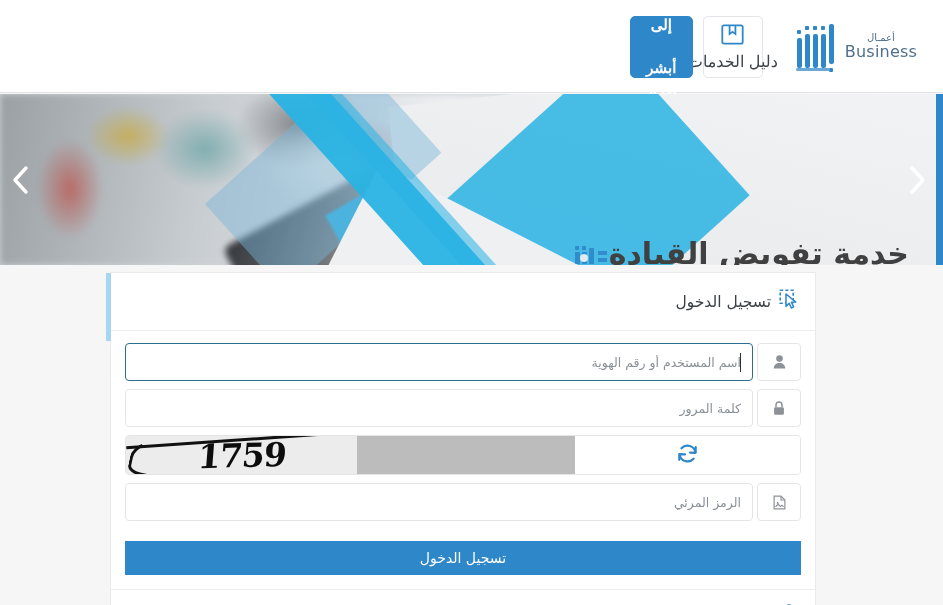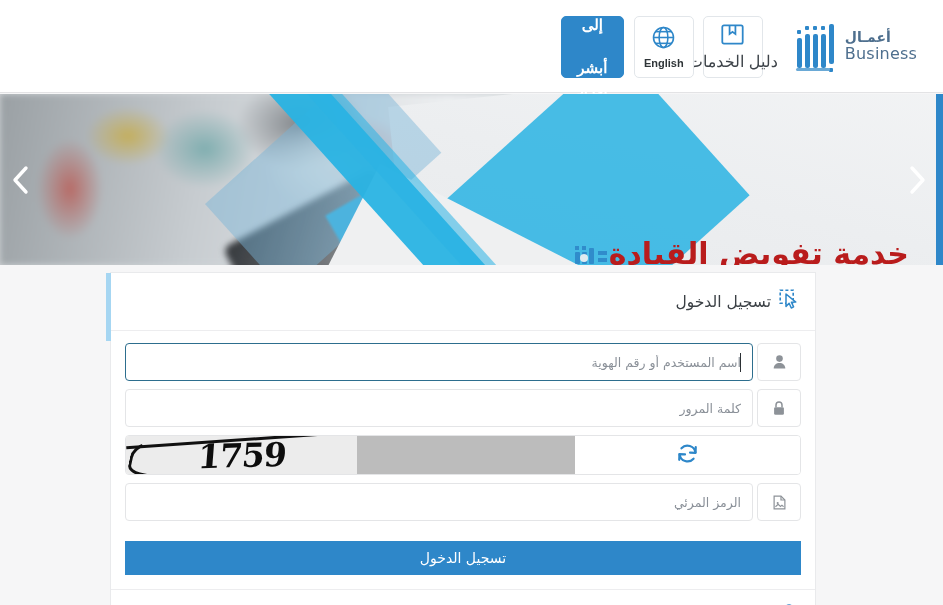--- a/index.html
+++ b/index.html
@@ -54,24 +54,25 @@
     height: 54px;
     position: relative;
     flex: none;
   }
   .logo-text {
     text-align: left;
     line-height: 1.12;
     direction: rtl;
   }
   .logo-ar {
-    font-size: 14px;
+    font-size: 10px;
     color: #4e6f8e;
     letter-spacing: 1.2px;
-    font-weight: 700;
+    font-weight: 400;
+    text-align: center;
   }
   .logo-en {
     font-size: 16px;
     color: #4e6f8e;
     letter-spacing: .2px;
   }
 
   .hbtn {
     width: 60px;
     height: 62px;
@@ -209,21 +210,21 @@
   .banner-title {
     position: absolute;
     top: 140px;
     right: 34px;
     width: 560px;
     text-align: right;
     direction: rtl;
     font-size: 30px;
     font-weight: 900;
     line-height: 1.35;
-    color: #b91c1c;
+    color: #404040;
     letter-spacing: -.3px;
     z-index: 6;
   }
   .logo-watermark {
     position: absolute;
     left: 575px; top: 150px;
     width: 34px; height: 26px;
     opacity: .9;
     z-index: 5;
   }
@@ -468,32 +469,20 @@
       <button class="hbtn">
         <span>
           <svg width="25" height="23" viewBox="0 0 24 22" fill="none" stroke="#2e87c9" stroke-width="1.7">
             <rect x="2.2" y="2.2" width="19.6" height="17.6" rx="1.6"></rect>
             <path d="M9.2 2.4 v8.2 l2.8-2.1 2.8 2.1 V2.4"></path>
           </svg>
         </span>
         <span class="lbl">دليل الخدمات</span>
       </button>
 
-      <button class="hbtn">
-        <span>
-          <svg width="25" height="25" viewBox="0 0 24 24" fill="none" stroke="#2e87c9" stroke-width="1.5">
-            <circle cx="12" cy="12" r="9.6"></circle>
-            <ellipse cx="12" cy="12" rx="4.2" ry="9.6"></ellipse>
-            <line x1="2.4" y1="12" x2="21.6" y2="12"></line>
-            <line x1="4" y1="6.4" x2="20" y2="6.4"></line>
-            <line x1="4" y1="17.6" x2="20" y2="17.6"></line>
-          </svg>
-        </span>
-        <span class="lbl lbl-en">English</span>
-      </button>
 
       <button class="hbtn-primary">
         <span>
           <span>الانتقال إلى</span><br>
           <span>أبشر أفراد</span>
         </span>
       </button>
 
     </div>
   </div>

